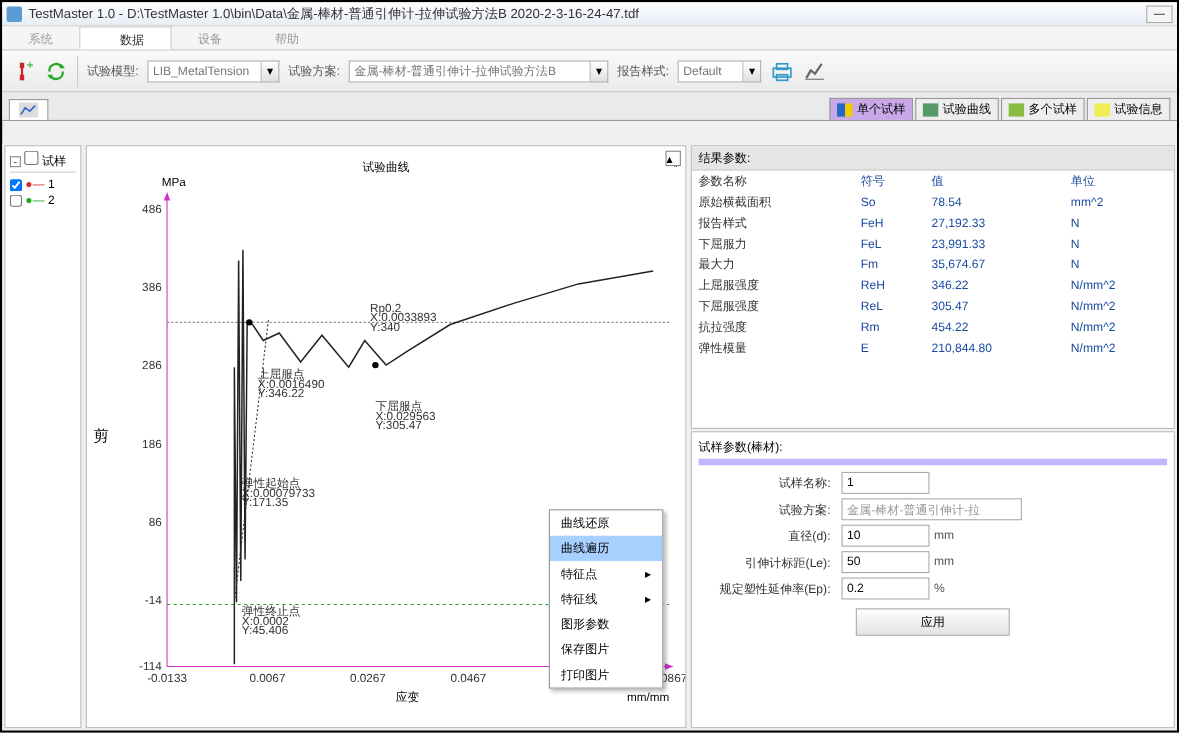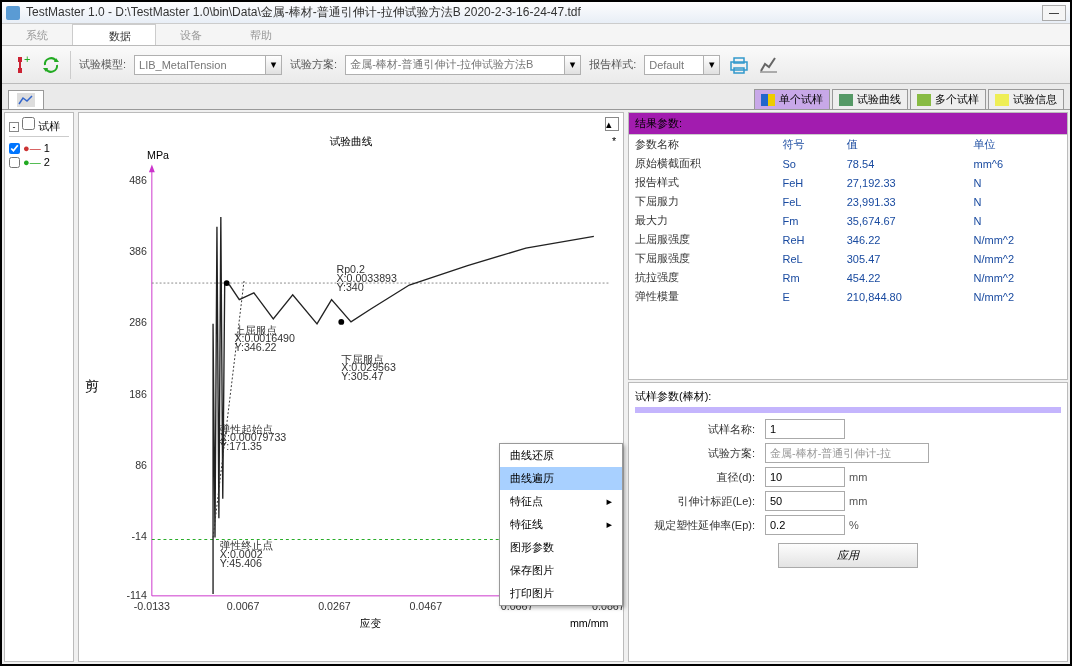--- a/index.html
+++ b/index.html
@@ -16,40 +16,40 @@
 .lbl { color: #555; }
 .select-input { border: 1px solid #b0b0b0; background: #fff; padding: 2px 4px; height: 20px; color: #777; }
 .dropdown-arrow { width: 16px; height: 20px; border: 1px solid #b0b0b0; border-left: none; background: linear-gradient(#fff,#e0e0e0); display: flex; align-items: center; justify-content: center; cursor: pointer; }
 .tabrow { height: 26px; background: #eaeaea; display: flex; justify-content: space-between; align-items: flex-end; border-bottom: 1px solid #999; padding: 0 6px; }
 .tabrow .lefttab { display: flex; }
 .tabrow .righttabs { display: flex; gap: 2px; }
 .chart-tab { background: #fff; border: 1px solid #999; border-bottom: none; padding: 2px 8px; display: flex; align-items: center; gap: 4px; }
 .rtab { border: 1px solid #999; border-bottom: none; padding: 2px 6px; display: flex; align-items: center; gap: 4px; background: #eee; cursor: pointer; }
 .rtab.active { background: #c8a8e8; }
 .rtab .sq { width: 14px; height: 12px; display: inline-block; }
-.workspace { flex: 1; display: flex; background: #f0f0f0; overflow: hidden; }
+.workspace { flex: 1; display: flex; background: #f0f0f0; overflow: hidden; margin-top: 20px; }
 .leftpanel { width: 70px; background: #fff; border: 1px solid #bbb; margin: 2px; padding: 4px; }
 .leftpanel .hdr { border-bottom: 1px solid #ccc; padding-bottom: 2px; margin-bottom: 4px; }
 .treeitem { display: flex; align-items: center; gap: 3px; padding: 1px 0; }
 .treeitem input { width: 11px; height: 11px; }
 .chartpanel { flex: 1; background: #fff; border: 1px solid #bbb; margin: 2px; position: relative; }
 .rightpanel { width: 440px; display: flex; flex-direction: column; margin: 2px; gap: 2px; }
 .resultbox { flex: 1; background: #fff; border: 1px solid #bbb; display: flex; flex-direction: column; }
-.boxtitle { padding: 3px 6px; border-bottom: 1px solid #ccc; background: #a21caf; }
+.boxtitle { padding: 3px 6px; border-bottom: 1px solid #ccc; background: #e5e5e5; }
 .result-table { width: 100%; border-collapse: collapse; }
 .result-table td { padding: 2px 6px; color: #1a4ba0; }
 .result-table tr td:first-child { color: #333; }
 .parambox { flex: 1; background: #fff; border: 1px solid #bbb; padding: 6px; }
 .paramrow { display: flex; align-items: center; margin: 4px 0; }
 .paramrow .plabel { width: 130px; text-align: right; padding-right: 10px; color: #333; }
 .paramrow input { width: 80px; border: 1px solid #aaa; padding: 2px 4px; height: 20px; }
 .paramrow .unit { margin-left: 4px; color: #555; }
-.applybtn { display: block; width: 140px; margin: 8px auto; padding: 4px; background: linear-gradient(#fdfdfd,#e3e3e3); border: 1px solid #aaa; cursor: pointer; text-align: center; font-style: italic; }
+.applybtn { display: block; width: 140px; margin: 8px auto; padding: 4px; background: linear-gradient(#fdfdfd,#e3e3e3); border: 1px solid #aaa; cursor: pointer; text-align: center; }
 .chart-svg { width: 100%; height: 100%; }
-.context-menu { position: absolute; left: 420px; top: 330px; background: #fff; border: 1px solid #999; box-shadow: 2px 2px 4px rgba(0,0,0,0.3); width: 124px; }
+.context-menu { position: absolute; left: 420px; top: 330px; background: #fff; border: 1px solid #999; box-shadow: 2px 2px 4px rgba(0,0,0,0.3); width: 104px; }
 .context-menu .cmitem { padding: 4px 10px; cursor: pointer; display: flex; justify-content: space-between; align-items: center; }
 .context-menu .cmitem.highlight { background: #a8d0ff; }
 .axislabel-vert { position: absolute; left: 6px; top: 50%; transform: translateY(-50%); font-size: 14px; }
 .cornerbox { position: absolute; top: 4px; right: 4px; width: 14px; height: 14px; border: 1px solid #888; background: #fff; cursor: pointer; }
 .annotation { font-size: 9px; fill: #333; }
 </style>
 </head>
 <body>
 
 <div class="titlebar">
@@ -78,21 +78,21 @@
       <svg width="20" height="20">
         <path d="M4 10 A6 6 0 0 1 15 6" stroke="#2a2" stroke-width="2" fill="none"></path>
         <path d="M16 10 A6 6 0 0 1 5 14" stroke="#2a2" stroke-width="2" fill="none"></path>
         <polygon points="15,3 18,7 13,7" fill="#2a2"></polygon>
         <polygon points="5,17 2,13 7,13" fill="#2a2"></polygon>
       </svg>
     </span>
   <div style="width:1px;height:28px;background:#ccc"></div>
   <span class="lbl">试验模型:</span>
   <div style="display:flex">
-      <input class="select-input" style="width: 132px;" readonly="" value="LIB_MetalTension">
+      <input class="select-input" style="width: 104px;" readonly="" value="LIB_MetalTension">
       <div class="dropdown-arrow">▾</div>
     </div>
   <span class="lbl">试验方案:</span>
   <div style="display:flex">
       <input class="select-input" style="width: 220px;" readonly="" value="金属-棒材-普通引伸计-拉伸试验方法B">
       <div class="dropdown-arrow">▾</div>
     </div>
   <span class="lbl">报告样式:</span>
   <div style="display:flex">
       <input class="select-input" style="width: 60px;" readonly="" value="Default">
@@ -263,21 +263,21 @@
               <td>符号</td>
               <td>值</td>
               <td>单位</td>
         </tr>
         </tbody>
           <tbody id="results-body">
             <tr>
               <td>原始横截面积</td>
               <td>So</td>
               <td>78.54</td>
-              <td>mm^6</td>
+              <td>mm^2</td>
             </tr>
             <tr>
               <td>报告样式</td>
               <td>FeH</td>
               <td>27,192.33</td>
               <td>N</td>
             </tr>
             <tr>
               <td>下屈服力</td>
               <td>FeL</td>

